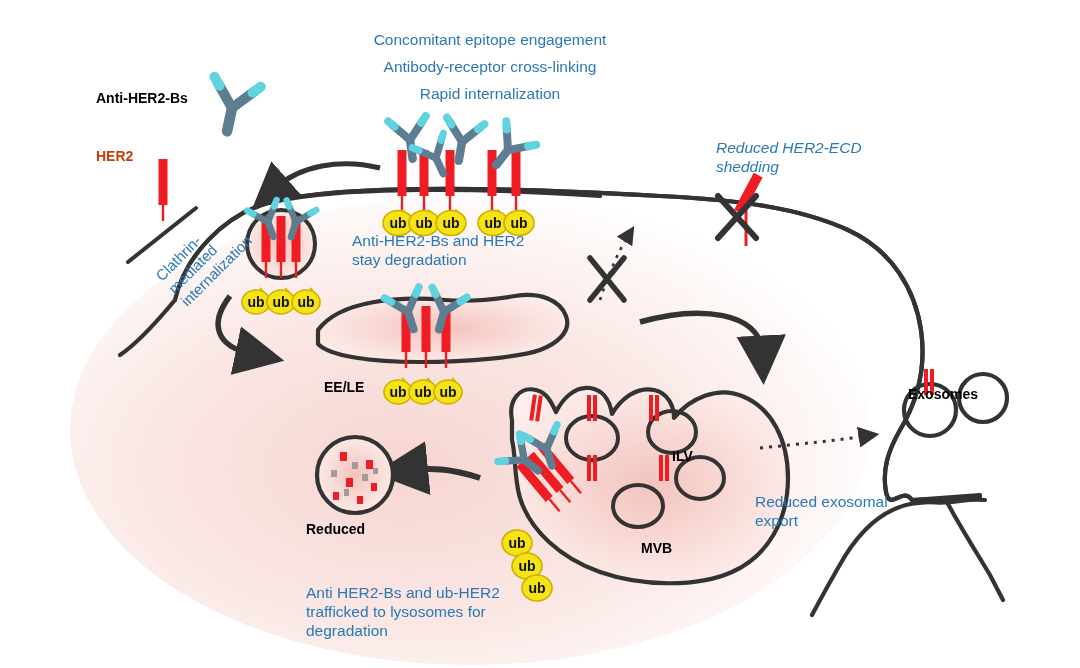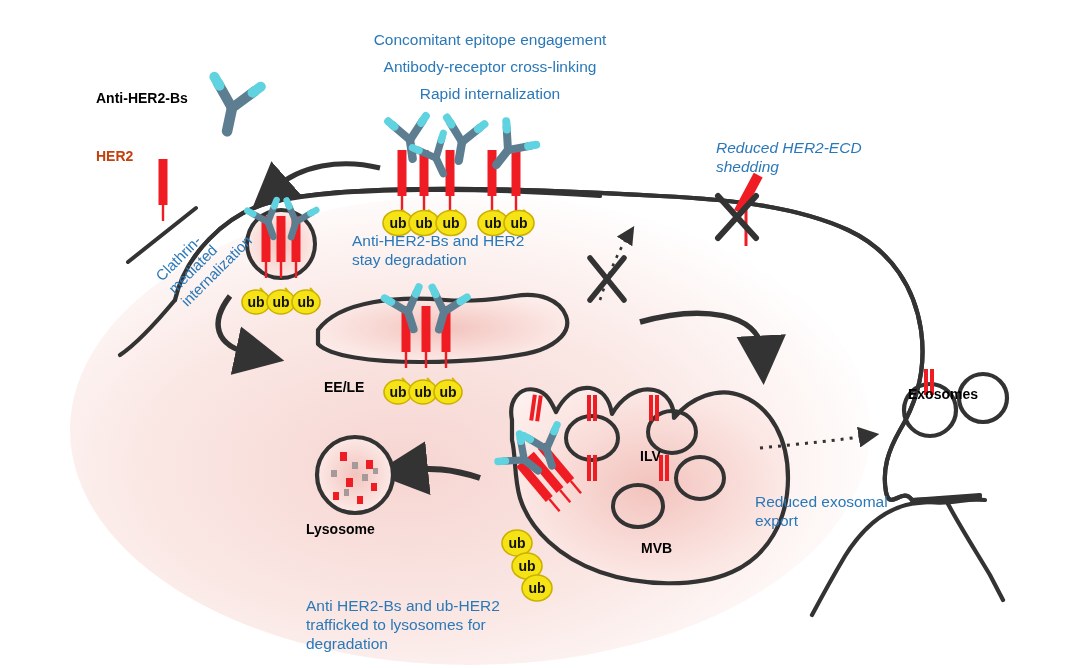--- a/index.html
+++ b/index.html
@@ -370,28 +370,28 @@
   <div class="lbl" style="left:352px;top:231px;">Anti-HER2-Bs and HER2
 stay degradation</div>
 
   <div class="lbl" style="left:716px;top:138px;font-style:italic;">Reduced HER2-ECD
 shedding</div>
 
 
   <div class="lbl" style="left:755px;top:472px;margin-top:20px;">Reduced exosomal
 export</div>
 
-  <div class="lbl" style="left:306px;top:583px;margin-top:13px;">Anti HER2-Bs and ub-HER2
+  <div class="lbl" style="left:306px;top:583px;">Anti HER2-Bs and ub-HER2
 trafficked to lysosomes for
 degradation</div>
 
   <div class="blk" style="left:308px;top:379px;margin-left:16px;">EE/LE</div>
-  <div class="blk" style="left:640px;top:448px;">ILV</div>
+  <div class="blk" style="left:672px;top:448px;">ILV</div>
   <div class="blk" style="left:641px;top:540px;">MVB</div>
-  <div class="blk" style="left:306px;top:521px;">Lysosome</div>
+  <div class="blk" style="left:306px;top:521px;">Reduced</div>
   <div class="blk" style="left:908px;top:341px;margin-top:45px;">Exosomes</div>
 
   <div id="ub-layer">
       <div style="position: absolute; left: 385px; top: 214px; width: 26px; text-align: center; font-size: 14px; font-weight: bold; color: rgb(17, 17, 17); font-family: &quot;Liberation Sans&quot;, sans-serif; line-height: 18px;">ub</div>
       <div style="position: absolute; left: 411px; top: 214px; width: 26px; text-align: center; font-size: 14px; font-weight: bold; color: rgb(17, 17, 17); font-family: &quot;Liberation Sans&quot;, sans-serif; line-height: 18px;">ub</div>
       <div style="position: absolute; left: 438px; top: 214px; width: 26px; text-align: center; font-size: 14px; font-weight: bold; color: rgb(17, 17, 17); font-family: &quot;Liberation Sans&quot;, sans-serif; line-height: 18px;">ub</div>
       <div style="position: absolute; left: 480px; top: 214px; width: 26px; text-align: center; font-size: 14px; font-weight: bold; color: rgb(17, 17, 17); font-family: &quot;Liberation Sans&quot;, sans-serif; line-height: 18px;">ub</div>
       <div style="position: absolute; left: 506px; top: 214px; width: 26px; text-align: center; font-size: 14px; font-weight: bold; color: rgb(17, 17, 17); font-family: &quot;Liberation Sans&quot;, sans-serif; line-height: 18px;">ub</div>
       <div style="position: absolute; left: 243px; top: 293px; width: 26px; text-align: center; font-size: 14px; font-weight: bold; color: rgb(17, 17, 17); font-family: &quot;Liberation Sans&quot;, sans-serif; line-height: 18px;">ub</div>
       <div style="position: absolute; left: 268px; top: 293px; width: 26px; text-align: center; font-size: 14px; font-weight: bold; color: rgb(17, 17, 17); font-family: &quot;Liberation Sans&quot;, sans-serif; line-height: 18px;">ub</div>

